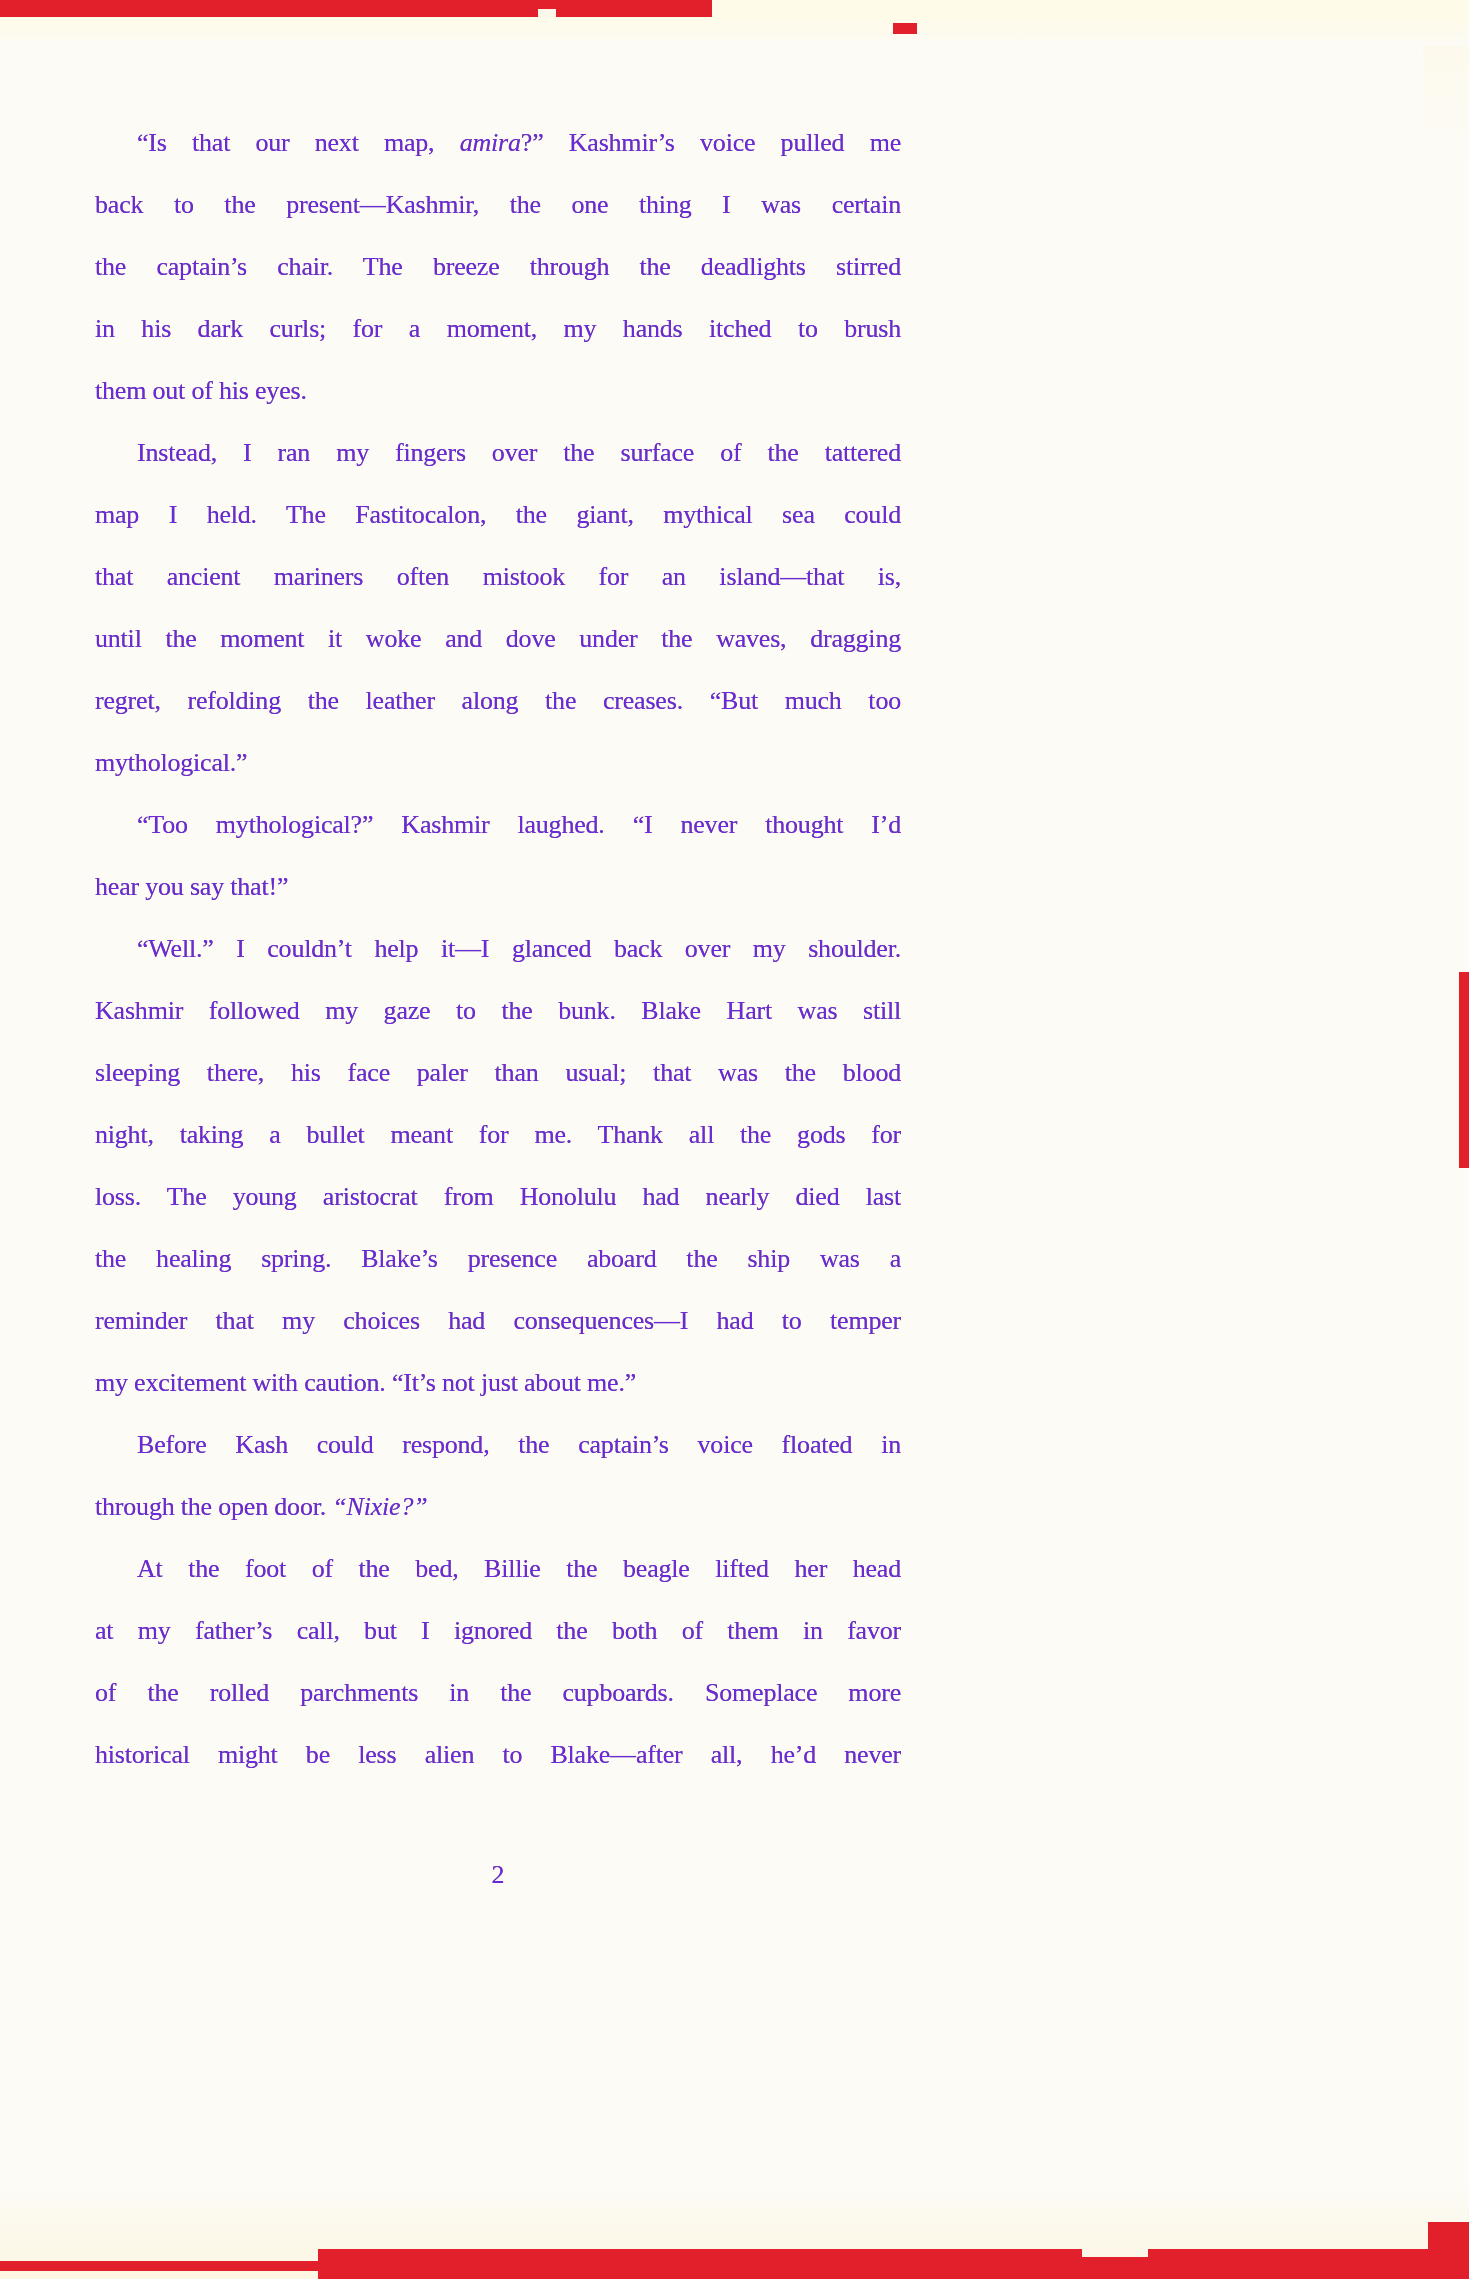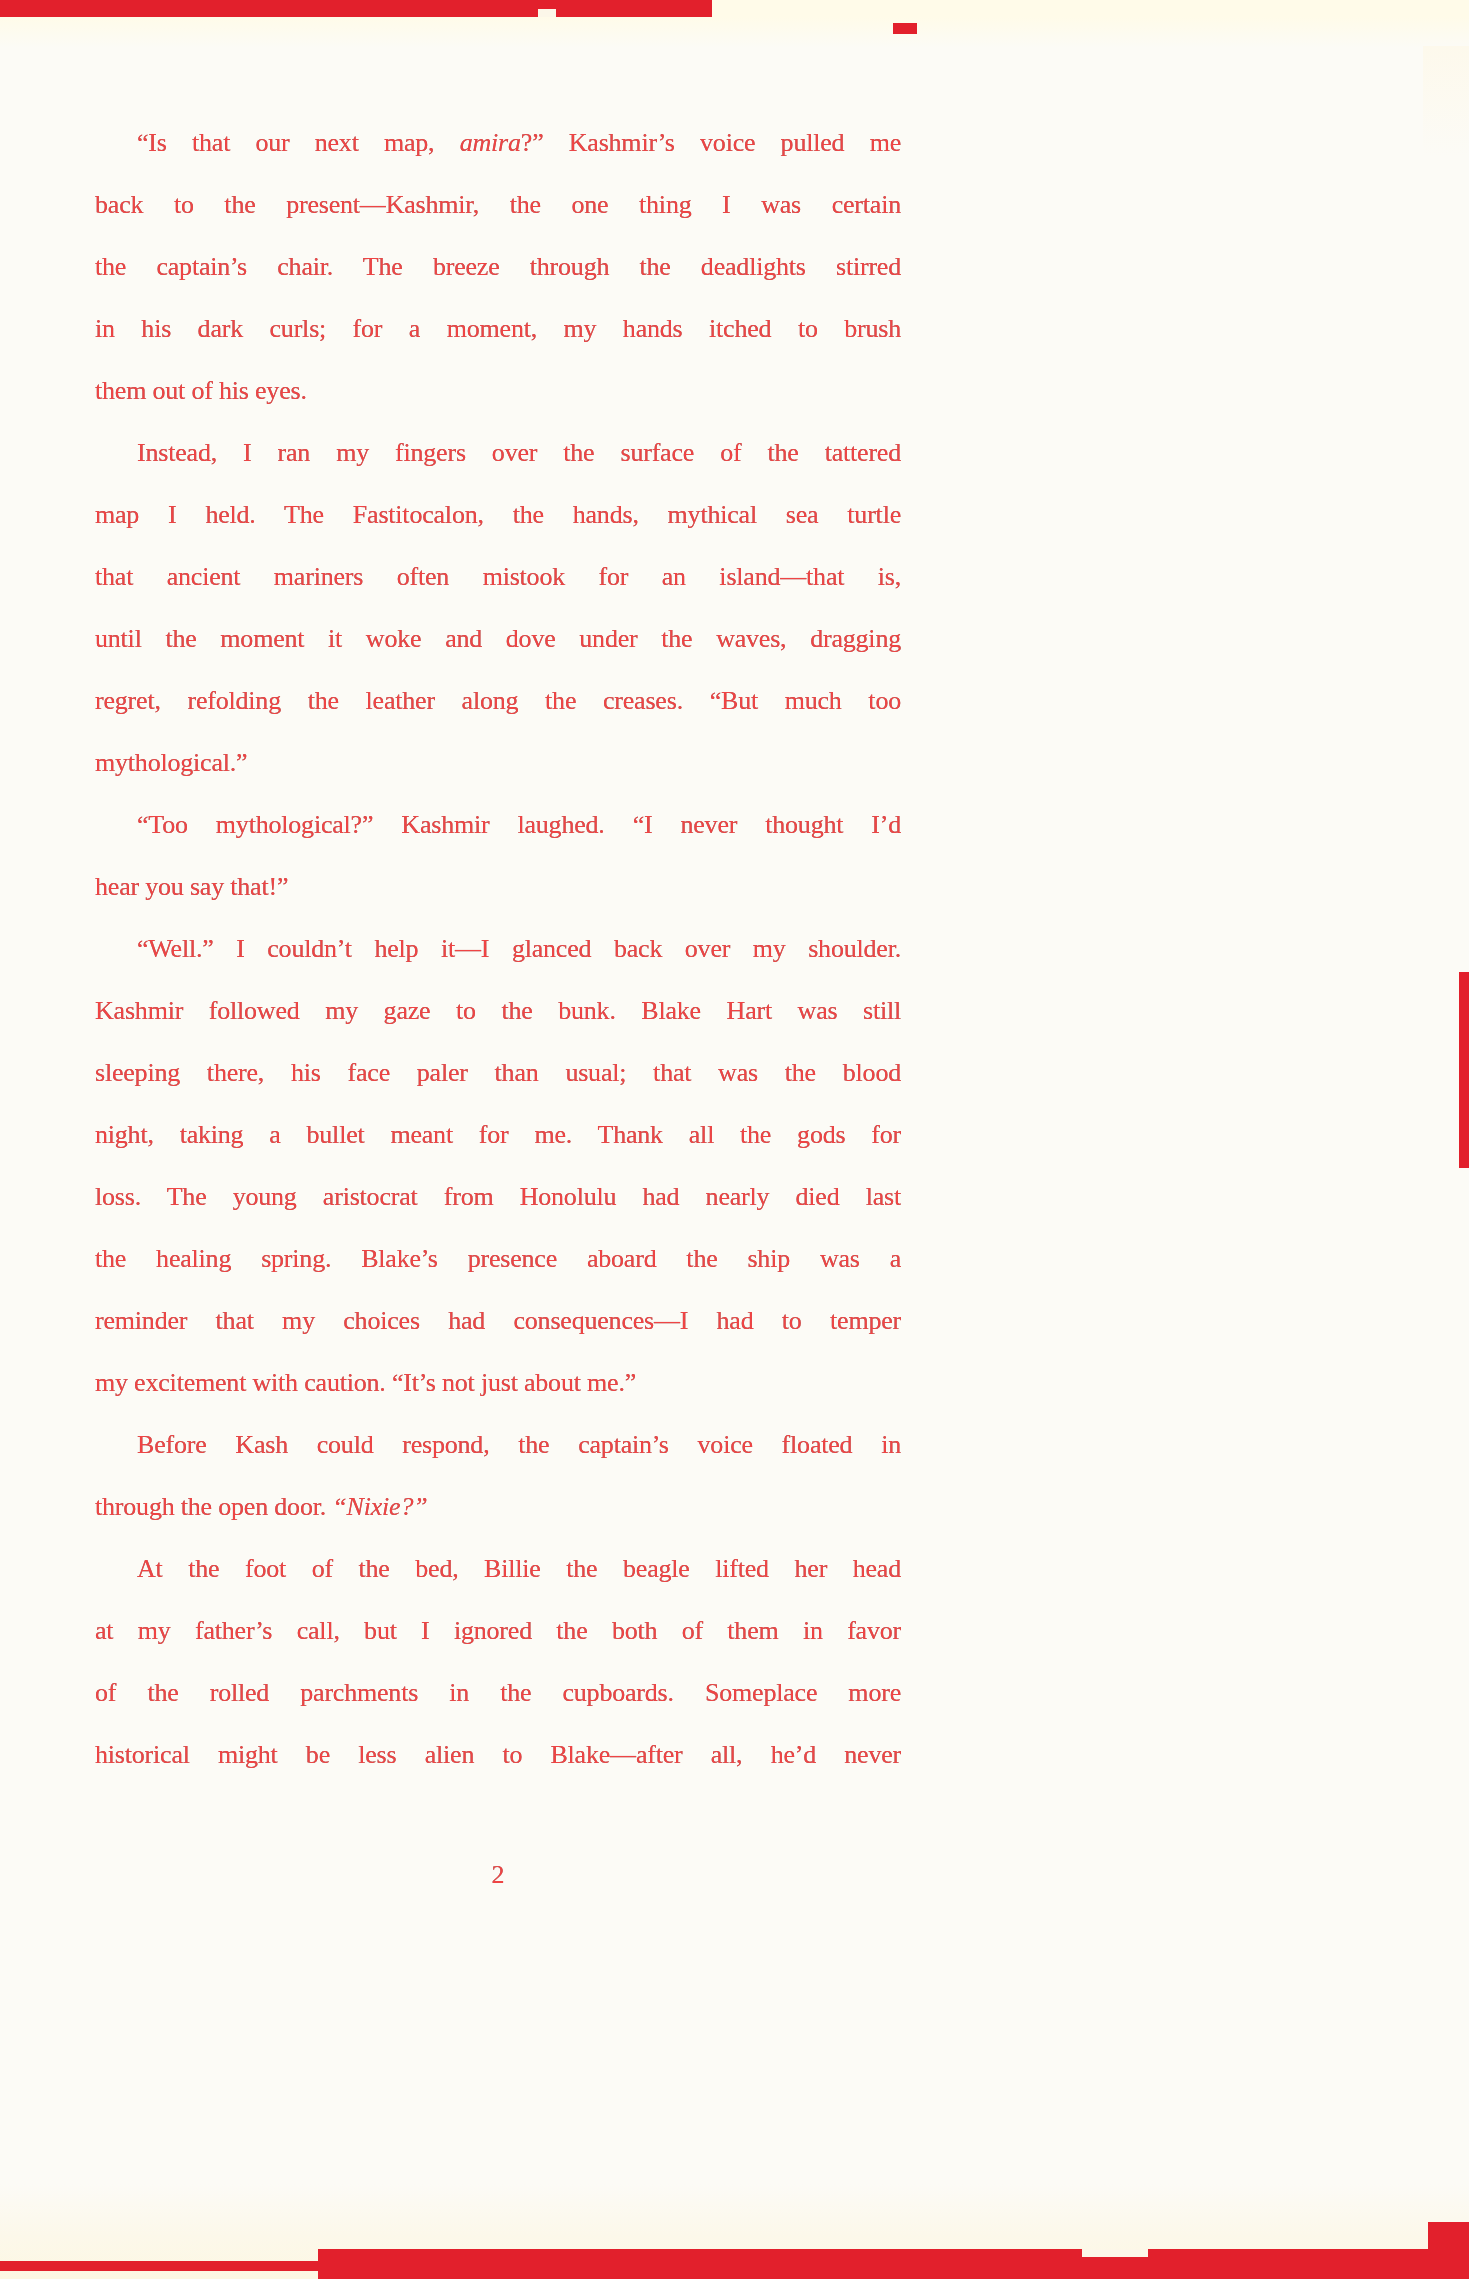--- a/index.html
+++ b/index.html
@@ -21,21 +21,21 @@
   }
   .tint-right {
     position: absolute; right: 0; top: 46px; width: 46px; height: 110px;
     background: linear-gradient(180deg, #fdf9ec 0%, rgba(253,249,236,0) 100%);
   }
   .page-text {
     position: absolute;
     left: 95px;
     top: 112px;
     width: 806px;
-    color: #ef4444;
+    color: #6d28d9;
     font-size: 26px;
     line-height: 62px;
     letter-spacing: -0.2px;
     text-shadow: 0 0 0.5px rgba(24,21,18,0.55);
   }
   .line {
     height: 62px;
     overflow: hidden;
     text-align: justify;
     text-align-last: justify;
@@ -59,21 +59,21 @@
   <div class="tint-right"></div>
 
   <div class="page-text">
 
   <div class="line indent"><span>“Is that our next map, </span><span class="it">amira</span><span>?” Kashmir’s voice pulled me</span></div>
       <div class="line"><span>back to the present—Kashmir, the one thing I was certain</span></div>
       <div class="line"><span>the captain’s chair. The breeze through the deadlights stirred</span></div>
       <div class="line"><span>in his dark curls; for a moment, my hands itched to brush</span></div>
       <div class="line pend"><span>them out of his eyes.</span></div>
       <div class="line indent"><span>Instead, I ran my fingers over the surface of the tattered</span></div>
-      <div class="line"><span>map I held. The Fastitocalon, the hands, mythical sea turtle</span></div>
+      <div class="line"><span>map I held. The Fastitocalon, the giant, mythical sea could</span></div>
       <div class="line"><span>that ancient mariners often mistook for an island—that is,</span></div>
       <div class="line"><span>until the moment it woke and dove under the waves, dragging</span></div>
       <div class="line"><span>regret, refolding the leather along the creases. “But much too</span></div>
       <div class="line pend"><span>mythological.”</span></div>
       <div class="line indent"><span>“Too mythological?” Kashmir laughed. “I never thought I’d</span></div>
       <div class="line pend"><span>hear you say that!”</span></div>
       <div class="line indent"><span>“Well.” I couldn’t help it—I glanced back over my shoulder.</span></div>
       <div class="line"><span>Kashmir followed my gaze to the bunk. Blake Hart was still</span></div>
       <div class="line"><span>sleeping there, his face paler than usual; that was the blood</span></div>
       <div class="line"><span>night, taking a bullet meant for me. Thank all the gods for</span></div>

